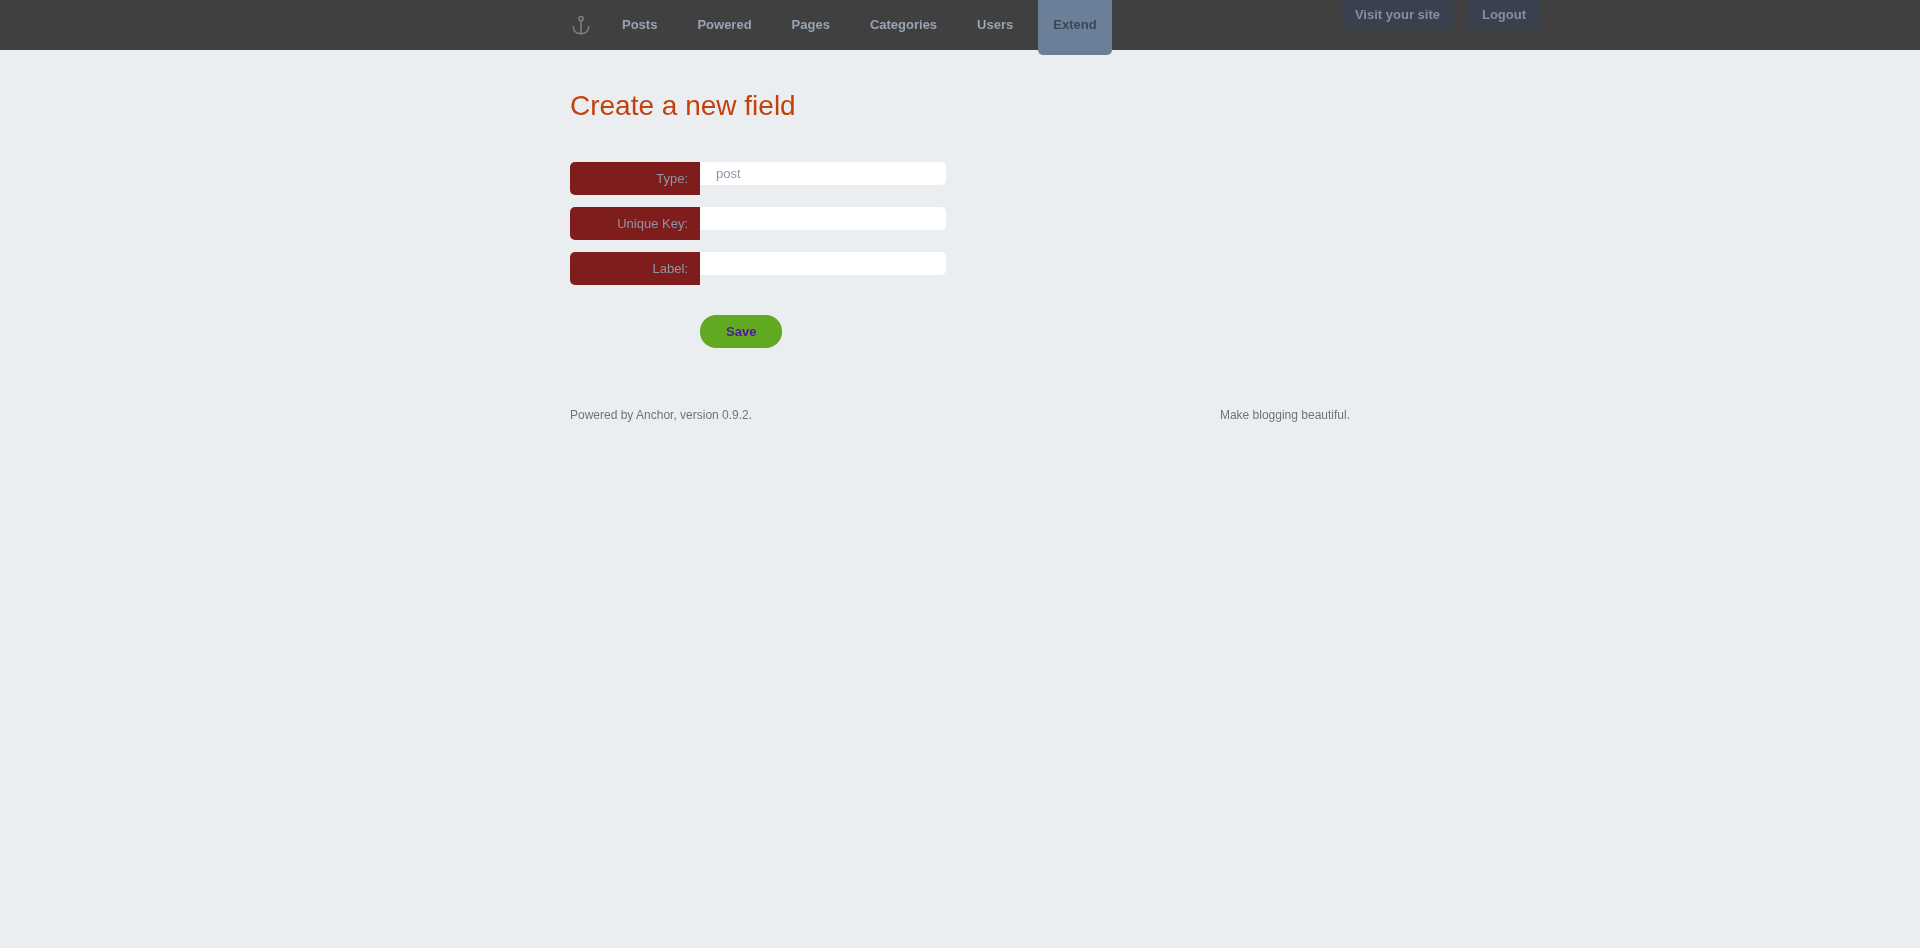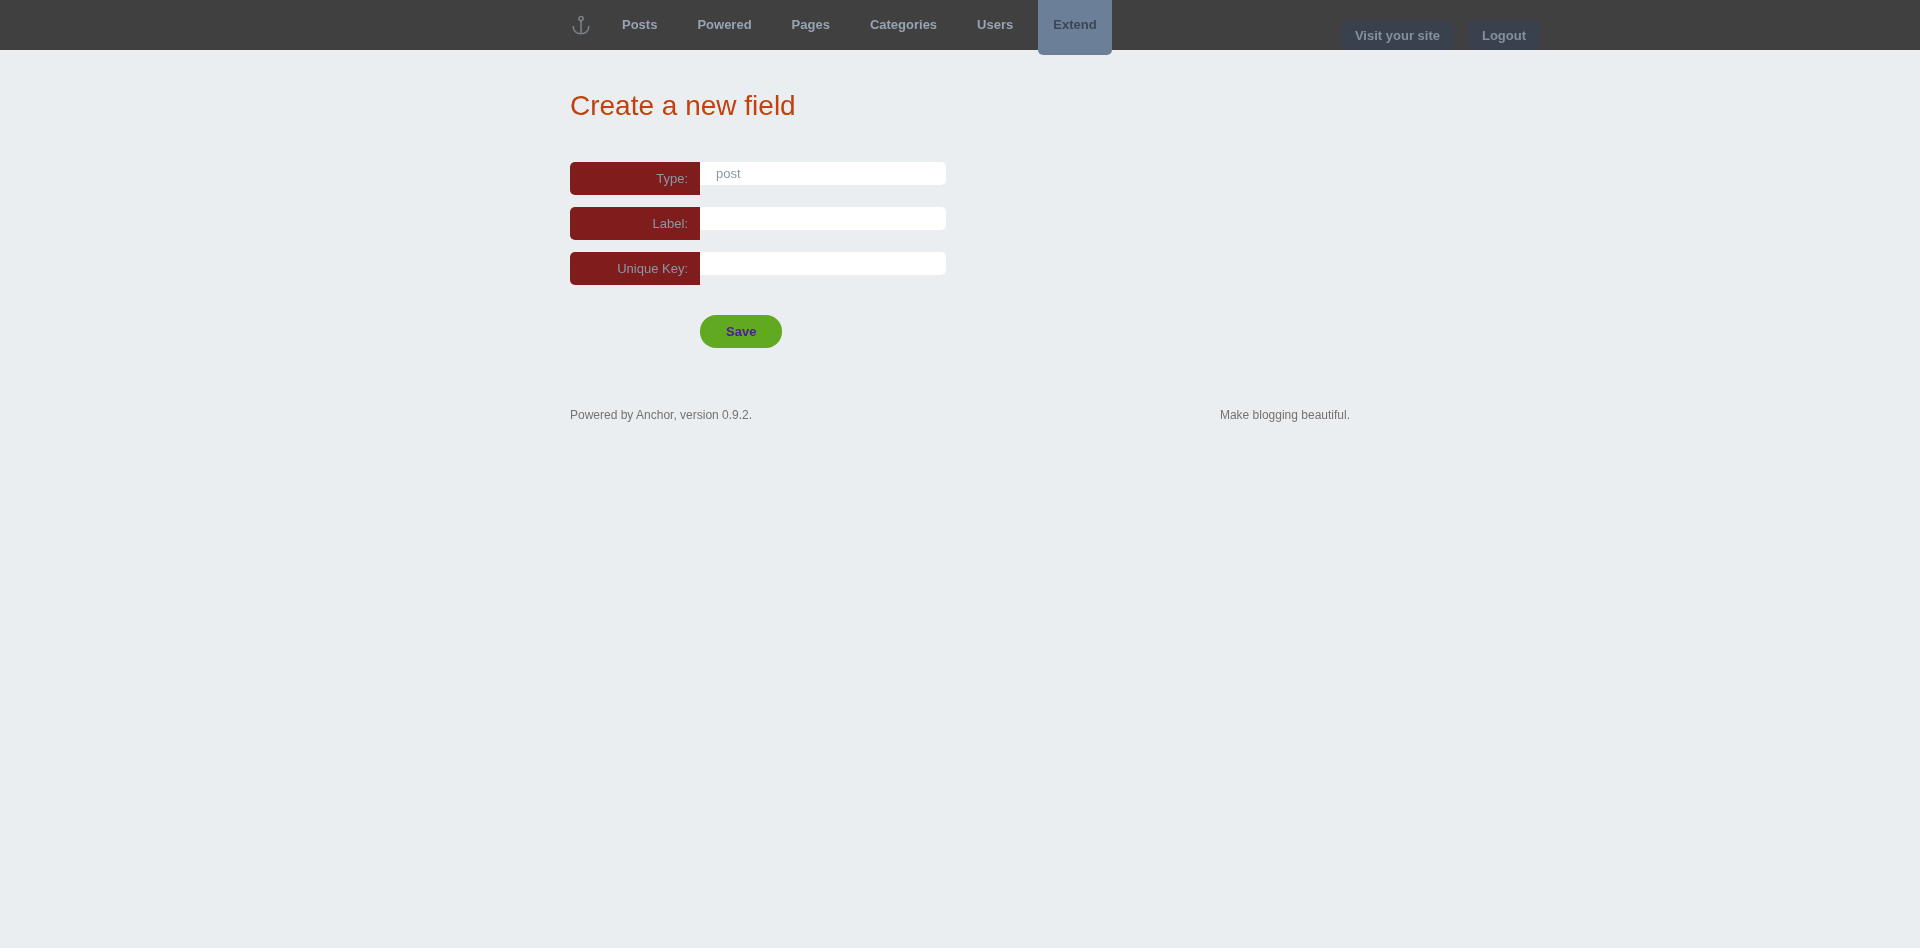--- a/index.html
+++ b/index.html
@@ -60,21 +60,21 @@
   border-radius: 5px;
   padding: 16px 15px;
   margin: 0 5px;
 }
 .topbar-right {
   position: absolute;
   right: -190px;
   top: 0;
   height: 50px;
   display: flex;
-  align-items: flex-end;
+  align-items: flex-start;
   gap: 14px;
 }
 .btn-dark {
   background: #38414d;
   color: #868f9b;
   font-size: 13px;
   font-weight: bold;
   border: none;
   padding: 7px 14px;
   border-radius: 5px;
@@ -187,28 +187,28 @@
       <label class="field-label">Type:</label>
       <div class="field-control">
         <select>
           <option>post</option>
         </select>
       </div>
     </div>
 
 
     <div class="field-row">
-      <label class="field-label">Label:</label>
+      <label class="field-label">Unique Key:</label>
       <div class="field-control">
         <input type="text" value="" style="">
       </div>
     </div>
 
     <div class="field-row">
-      <label class="field-label">Unique Key:</label>
+      <label class="field-label">Label:</label>
       <div class="field-control">
         <input type="text" value="" style="">
       </div>
     </div>
 
     <button type="button" class="btn-save">Save</button>
   </form>
 
   <footer class="footer">
     <span>Powered by Anchor, version 0.9.2.</span>

